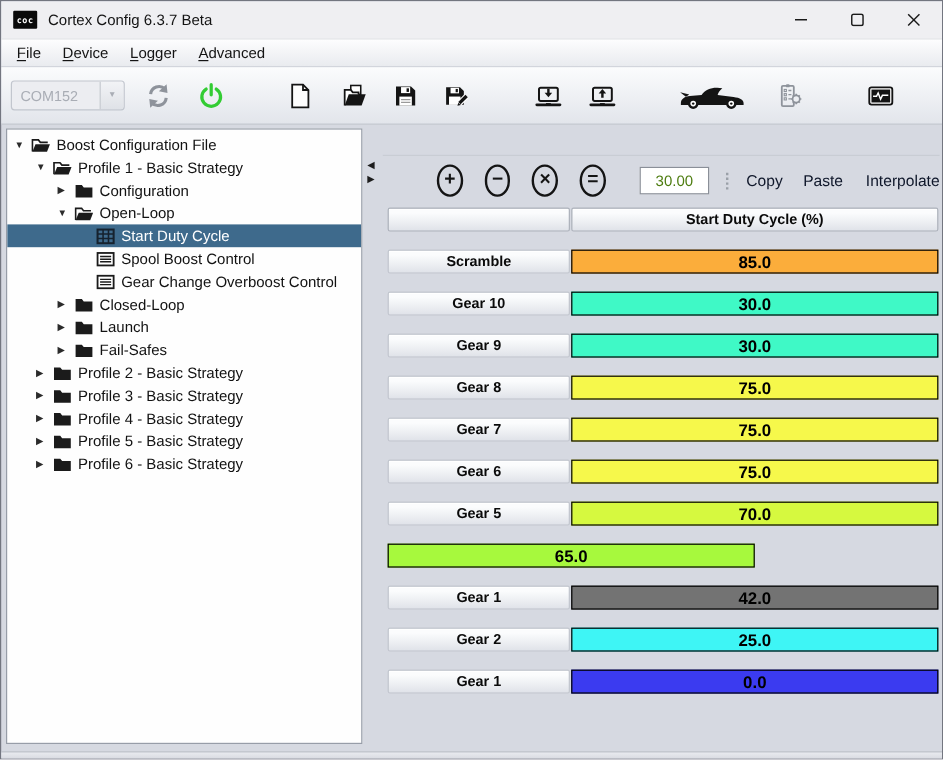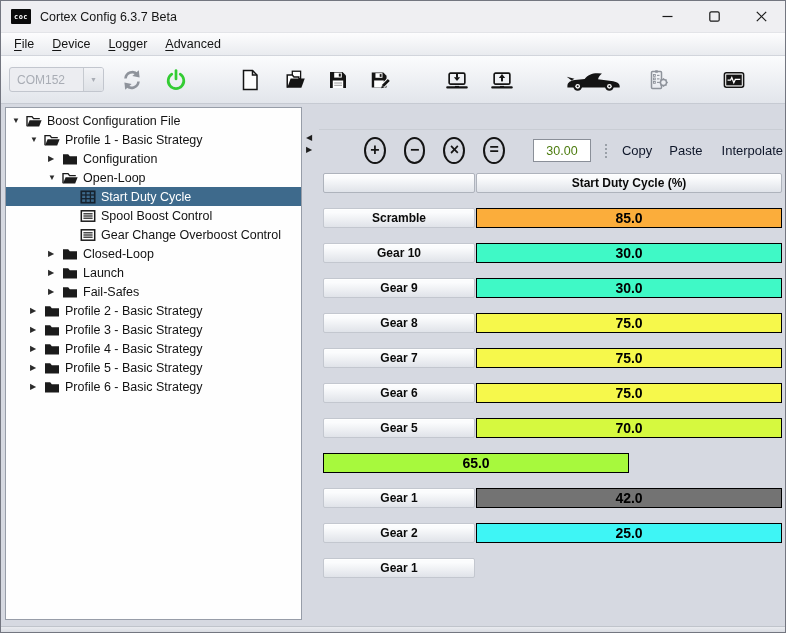--- a/index.html
+++ b/index.html
@@ -449,20 +449,21 @@
             <div class="drow">
               <div class="lcell">Gear 1</div>
               <div class="vcell" style="background: #737373;">42.0</div>
             </div>
             <div class="drow">
               <div class="lcell">Gear 2</div>
               <div class="vcell" style="background: rgb(62, 245, 245);">25.0</div>
             </div>
             <div class="drow">
               <div class="lcell">Gear 1</div>
+              <div class="vcell" style="background: rgb(59, 59, 240);">0.0</div>
             </div>
           </div>
       </div>
     </div>
 
   </div>
 
   <div class="bottomstrip"></div>
 </div>
 

